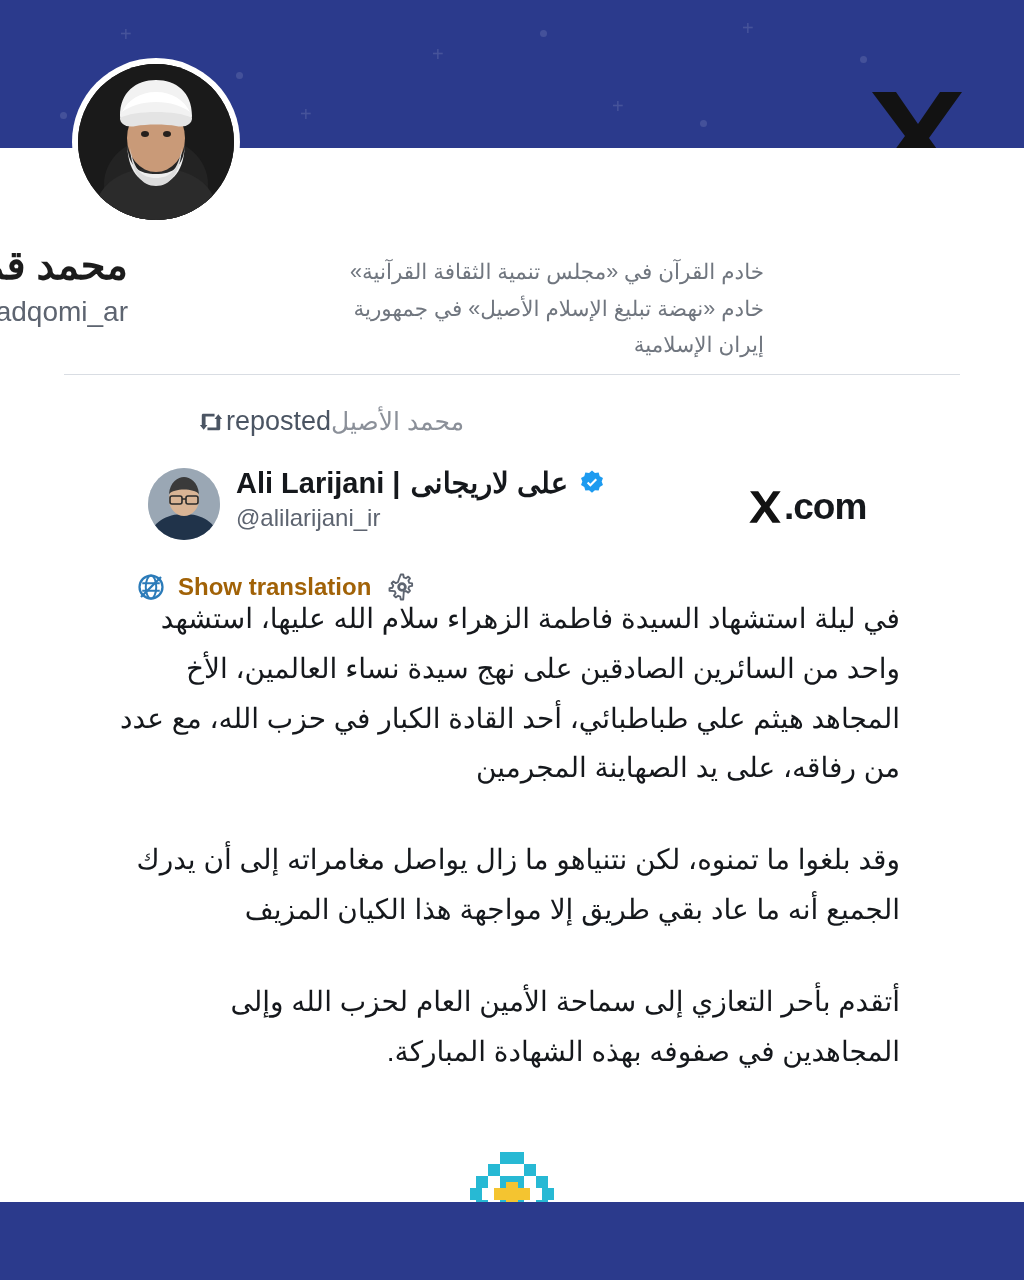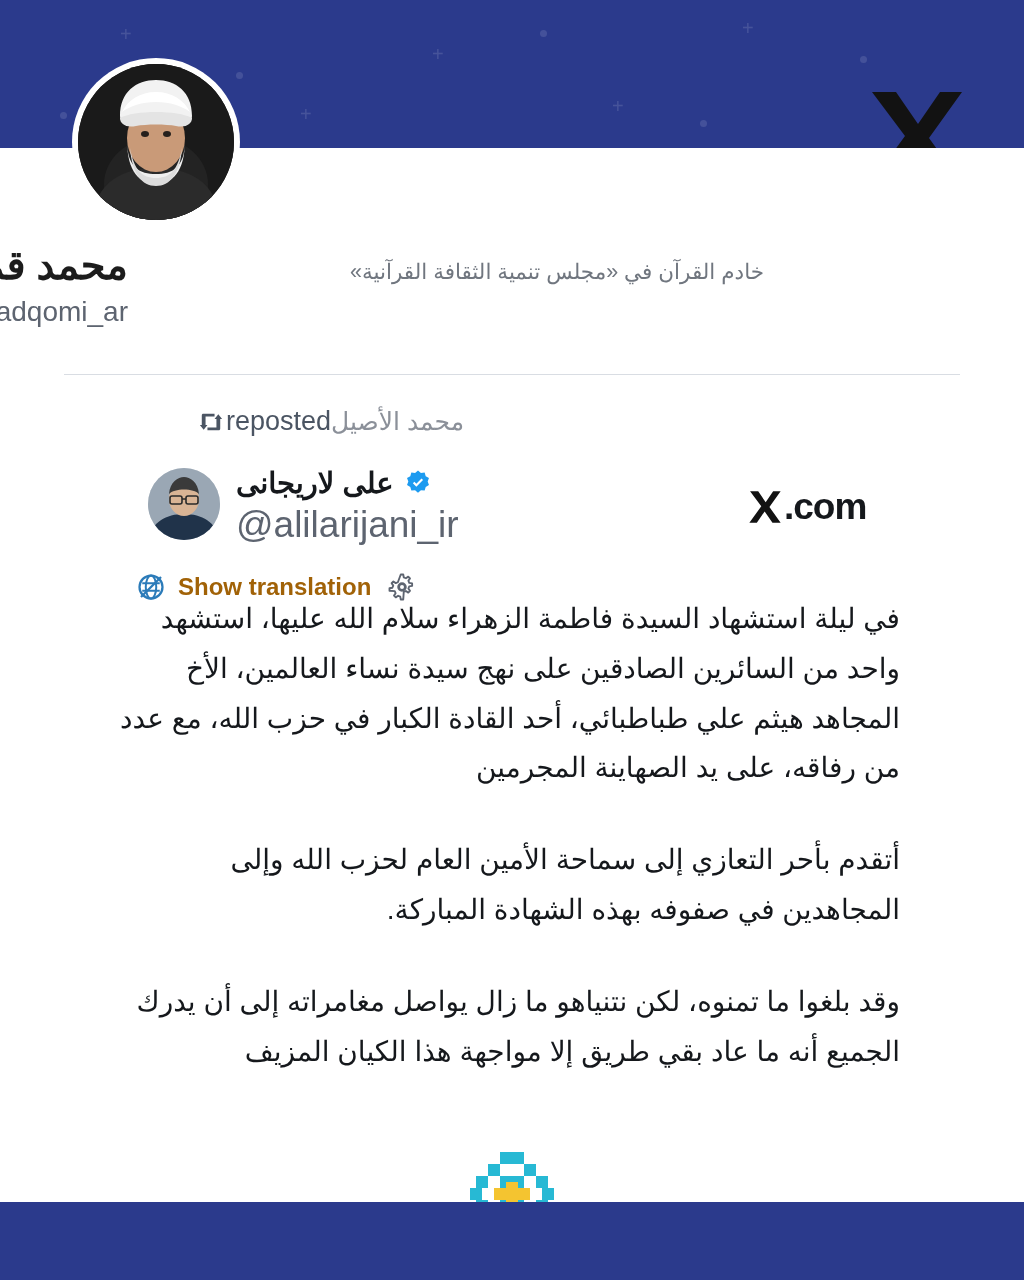--- a/index.html
+++ b/index.html
@@ -194,21 +194,21 @@
     white-space: nowrap;
   }
   .q-name-ar {
     font-size: 29px;
     font-weight: bold;
     color: #15181c;
     direction: rtl;
   }
   .q-verified { width: 28px; height: 28px; flex: 0 0 auto; }
   .q-handle {
-    font-size: 37px;
+    font-size: 24px;
     color: #5d6470;
     direction: ltr;
     margin-top: 4px;
   }
   .xcom {
     position: absolute;
     left: 600px;
     top: 18px;
     display: flex;
     align-items: center;
@@ -322,20 +322,21 @@
   <div class="name-block">
     <span class="display-name">محمد قمی</span><span class="verified"><svg viewBox="0 0 24 24" width="34" height="34" aria-hidden="true">
           <path d="M12 1.3l2.5 2.1 3.2-.3.9 3.1 2.8 1.6-1.1 3 1.1 3-2.8 1.6-.9 3.1-3.2-.3L12 20.3 9.5 18.2l-3.2.3-.9-3.1L2.6 13.8l1.1-3-1.1-3L5.4 6.2l.9-3.1 3.2.3z" fill="#1d9bf0"></path>
           <path d="M10.6 15.2l-3-3 1.3-1.3 1.7 1.7 4.4-4.5 1.3 1.3z" fill="#ffffff"></path>
         </svg></span>
     <div class="handle">@Mohammadqomi_ar</div>
   </div>
 
   <div class="bio">
     <div>خادم القرآن في «مجلس تنمية الثقافة القرآنية»</div>
+    <div>خادم «نهضة تبليغ الإسلام الأصيل» في جمهورية إيران الإسلامية</div>
   </div>
 </div>
 <div class="divider"></div>
 
 <div class="repost-row">
   <div class="repost-inner">
     <span class="repost-icon">
       <svg viewBox="0 0 24 22" width="30" height="26" aria-hidden="true">
         <path d="M5 4h10v2.4H7.4v7.2H9l-3.2 4-3.2-4h1.6V5.6A1.6 1.6 0 0 1 5 4z" fill="#4b5563"></path>
         <path d="M19 18H9v-2.4h7.6V8.4H15l3.2-4 3.2 4h-1.6v8A1.6 1.6 0 0 1 19 18z" fill="#4b5563"></path>
@@ -353,20 +354,21 @@
       <path d="M0 72 C4 54 18 46 36 46 C54 46 68 54 72 72 Z" fill="#20334a"></path>
       <ellipse cx="36" cy="31" rx="15" ry="17" fill="#d9b495"></ellipse>
       <path d="M21 26 C22 14 30 9 36 9 C42 9 50 14 51 26 C46 20 26 20 21 26 Z" fill="#3a3a3a"></path>
       <rect x="22" y="28" width="12" height="8" rx="2" fill="none" stroke="#2a2a2a" stroke-width="1.6"></rect>
       <rect x="38" y="28" width="12" height="8" rx="2" fill="none" stroke="#2a2a2a" stroke-width="1.6"></rect>
       <line x1="34" y1="31" x2="38" y2="31" stroke="#2a2a2a" stroke-width="1.6"></line>
     </svg>
   </div>
   <div class="q-names">
     <div class="q-name-line">
+      <span class="q-name">Ali Larijani |</span>
       <span class="q-name-ar">على لاریجانی</span>
       <span class="q-verified">
         <svg viewBox="0 0 24 24" width="28" height="28" aria-hidden="true">
             <path d="M12 1.3l2.5 2.1 3.2-.3.9 3.1 2.8 1.6-1.1 3 1.1 3-2.8 1.6-.9 3.1-3.2-.3L12 20.3 9.5 18.2l-3.2.3-.9-3.1L2.6 13.8l1.1-3-1.1-3L5.4 6.2l.9-3.1 3.2.3z" fill="#1d9bf0"></path>
             <path d="M10.6 15.2l-3-3 1.3-1.3 1.7 1.7 4.4-4.5 1.3 1.3z" fill="#ffffff"></path>
           </svg>
       </span>
     </div>
     <div class="q-handle">@alilarijani_ir</div>
   </div>
@@ -394,22 +396,22 @@
   <span class="gear-icon">
     <svg viewBox="0 0 24 24" width="30" height="30" aria-hidden="true">
       <path d="M12 8.2A3.8 3.8 0 1 0 12 15.8 3.8 3.8 0 0 0 12 8.2zm0 2.2a1.6 1.6 0 1 1 0 3.2 1.6 1.6 0 0 1 0-3.2z" fill="#5d6470"></path>
       <path d="M11 2h2l.4 2.3 1.7.7 1.9-1.3 1.4 1.4-1.3 1.9.7 1.7 2.3.4v2l-2.3.4-.7 1.7 1.3 1.9-1.4 1.4-1.9-1.3-1.7.7L13 22h-2l-.4-2.3-1.7-.7-1.9 1.3-1.4-1.4 1.3-1.9-.7-1.7L2 15v-2l2.3-.4.7-1.7L3.7 9l1.4-1.4 1.9 1.3 1.7-.7z" fill="none" stroke="#5d6470" stroke-width="1.5" stroke-linejoin="round"></path>
     </svg>
   </span>
 </div>
 
 <div class="tweet-body">
   <p>في ليلة استشهاد السيدة فاطمة الزهراء سلام الله عليها، استشهد واحد من السائرين الصادقين على نهج سيدة نساء العالمين، الأخ المجاهد هيثم علي طباطبائي، أحد القادة الكبار في حزب الله، مع عدد من رفاقه، على يد الصهاينة المجرمين</p>
+  <p>وقد بلغوا ما تمنوه، لكن نتنياهو ما زال يواصل مغامراته إلى أن يدرك الجميع أنه ما عاد بقي طريق إلا مواجهة هذا الكيان المزيف</p>
   <p>أتقدم بأحر التعازي إلى سماحة الأمين العام لحزب الله وإلى المجاهدين في صفوفه بهذه الشهادة المباركة.</p>
-  <p>وقد بلغوا ما تمنوه، لكن نتنياهو ما زال يواصل مغامراته إلى أن يدرك الجميع أنه ما عاد بقي طريق إلا مواجهة هذا الكيان المزيف</p>
 </div>
 
 <div class="logo-mark">
   <svg viewBox="0 0 84 84" width="84" height="84" aria-hidden="true">
     <g fill="#27b9d4">
       <rect x="30" y="0" width="12" height="12"></rect>
       <rect x="42" y="0" width="12" height="12"></rect>
       <rect x="18" y="12" width="12" height="12"></rect>
       <rect x="54" y="12" width="12" height="12"></rect>
       <rect x="6" y="24" width="12" height="12"></rect>

